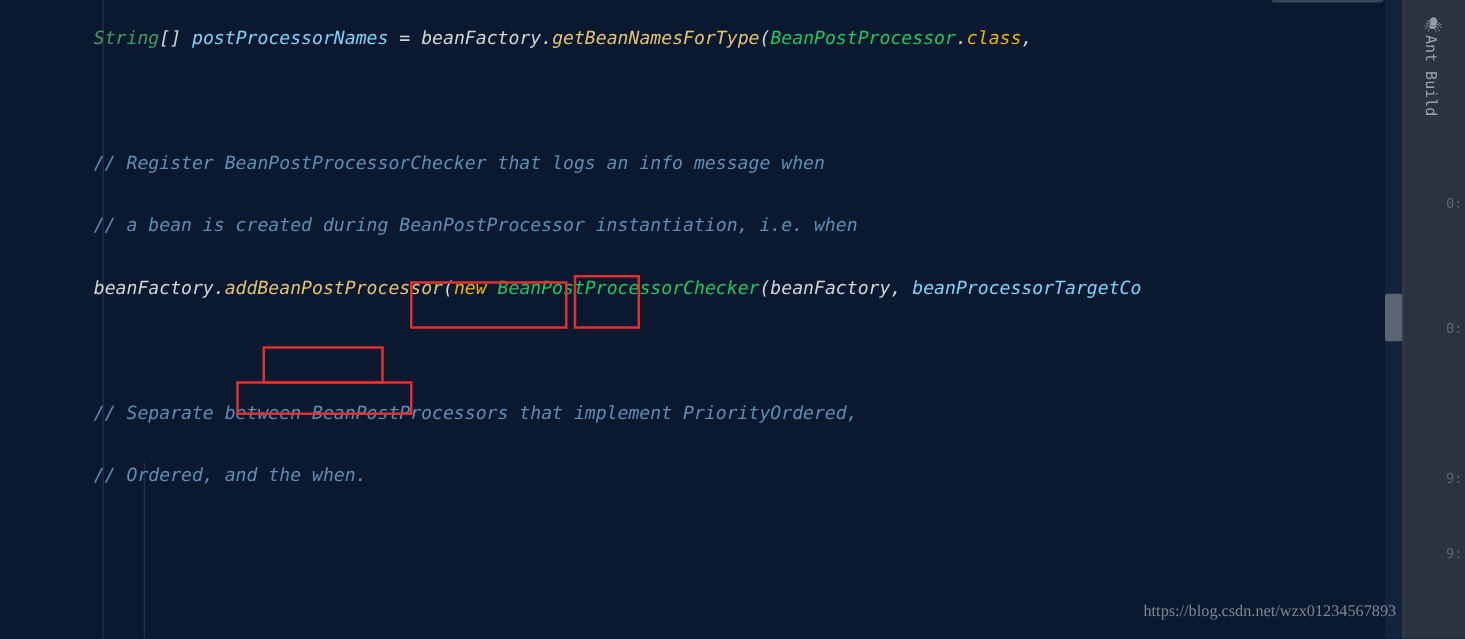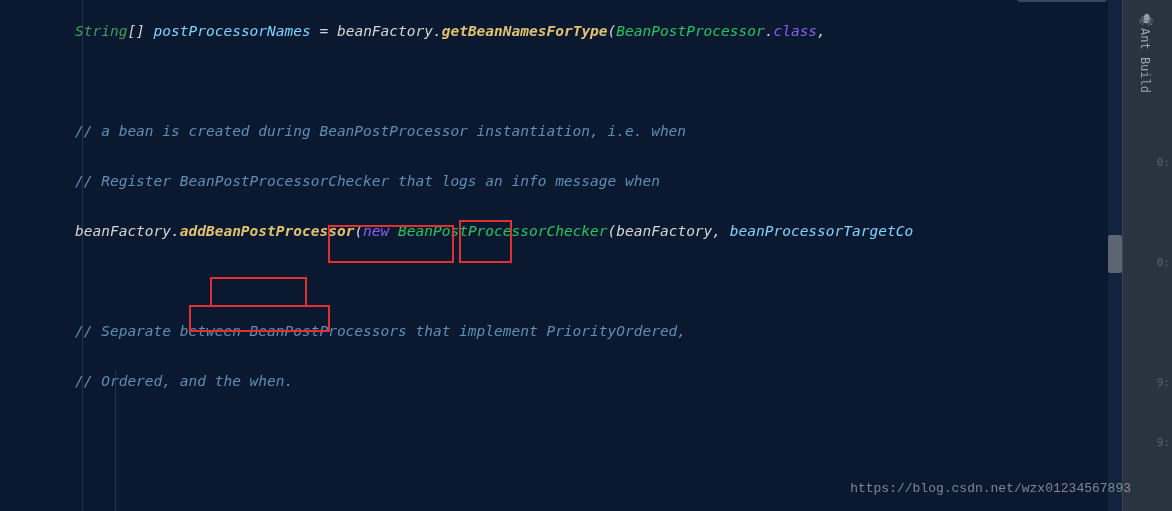--- a/index.html
+++ b/index.html
@@ -15,24 +15,24 @@
     font-style: italic;
   }
   .code-area {
     padding: 0 0 0 75px;
     color: #d4d4d4;
     white-space: pre;
     position: relative;
   }
   .line { height: 25px; position: relative; }
   .comment { color: #5f8db3; font-style: italic; }
-  .keyword { color: #8b5cf6; margin-top: 48px; }
+  .keyword { color: #eab308; margin-top: 48px; }
   .type { color: #22c55e; }
   .var { color: #7dd3fc; }
-  .method { color: #e2c26f; font-weight: bold; }
+  .method { color: #e2c26f; }
   .op { color: #d4d4d4; }
   .string-kw { color: #3f9d5c; }
   .highlight-box {
     position: absolute;
     border: 2px solid #e03030;
     background: transparent;
     pointer-events: none;
   }
   .right-panel {
     position: absolute;
@@ -88,26 +88,26 @@
     position: absolute;
     right: 65px;
     top: -20px;
     width: 90px;
     height: 22px;
     background: #3a4555;
     border-radius: 3px;
   }
   .watermark {
     position: absolute;
-    right: 41px;
+    right: 55px;
     bottom: 10px;
     color: rgba(220, 220, 220, 0.55);
     font-size: 13px;
     font-style: normal;
-    font-family: Liberation Mono, monospace;
+    font-family: Liberation Serif, serif;
   }
   .gutter-line {
     position: absolute;
     left: 82px;
     top: 0;
     width: 1px;
     height: 511px;
     background: rgba(90,110,135,0.3);
   }
   .gutter-line2 {
@@ -121,22 +121,22 @@
 </style>
 </head>
 <body>
 
 <div class="gutter-line"></div>
 <div class="gutter-line2"></div>
 
 <div class="code-area">
 <div class="line" style="margin-top:-6px"><span class="string-kw">String</span><span class="op">[] </span><span class="var">postProcessorNames</span><span class="op"> = </span><span class="op">beanFactory</span><span class="op">.</span><span class="method">getBeanNamesForType</span><span class="op">(</span><span class="type">BeanPostProcessor</span><span class="op">.</span><span class="keyword">class</span><span class="op">,</span></div>
 <div class="line"></div>
+<div class="line"><span class="comment">// Register BeanPostProcessorChecker that logs an info message when</span></div>
 <div class="line"><span class="comment">// a bean is created during BeanPostProcessor instantiation, i.e. when</span></div>
-<div class="line"><span class="comment">// Register BeanPostProcessorChecker that logs an info message when</span></div>
 <div class="line"><span class="op">beanFactory</span><span class="op">.</span><span class="method">addBeanPostProcessor</span><span class="op">(</span><span class="keyword">new</span><span> </span><span class="type">BeanPostProcessorChecker</span><span class="op">(</span><span class="op">beanFactory</span><span class="op">, </span><span class="var">beanProcessorTargetCo</span></div>
 <div class="line"></div>
 <div class="line"><span class="comment">// Separate between BeanPostProcessors that implement PriorityOrdered,</span></div>
 <div class="line"><span class="comment">// Ordered, and the when.</span></div>
 
 
 
 
 
 

